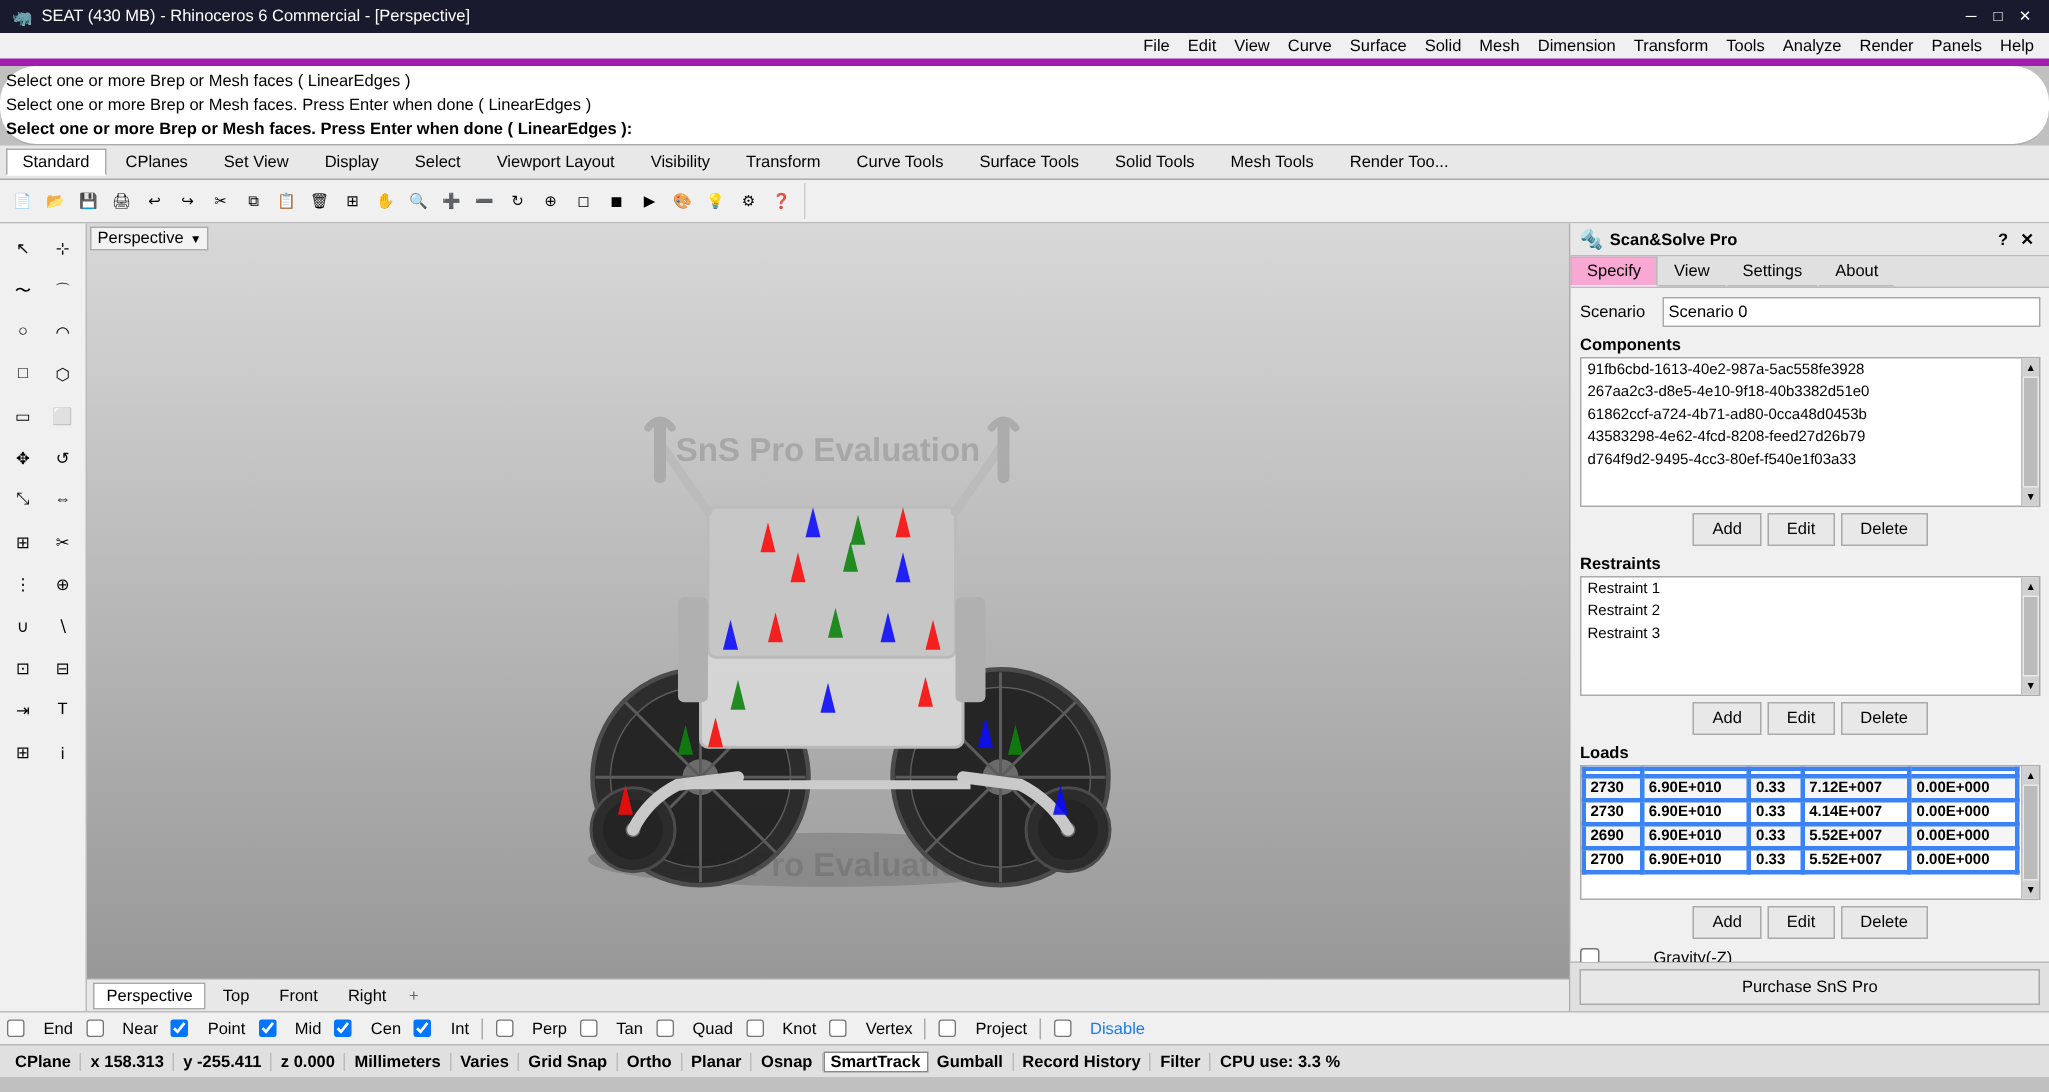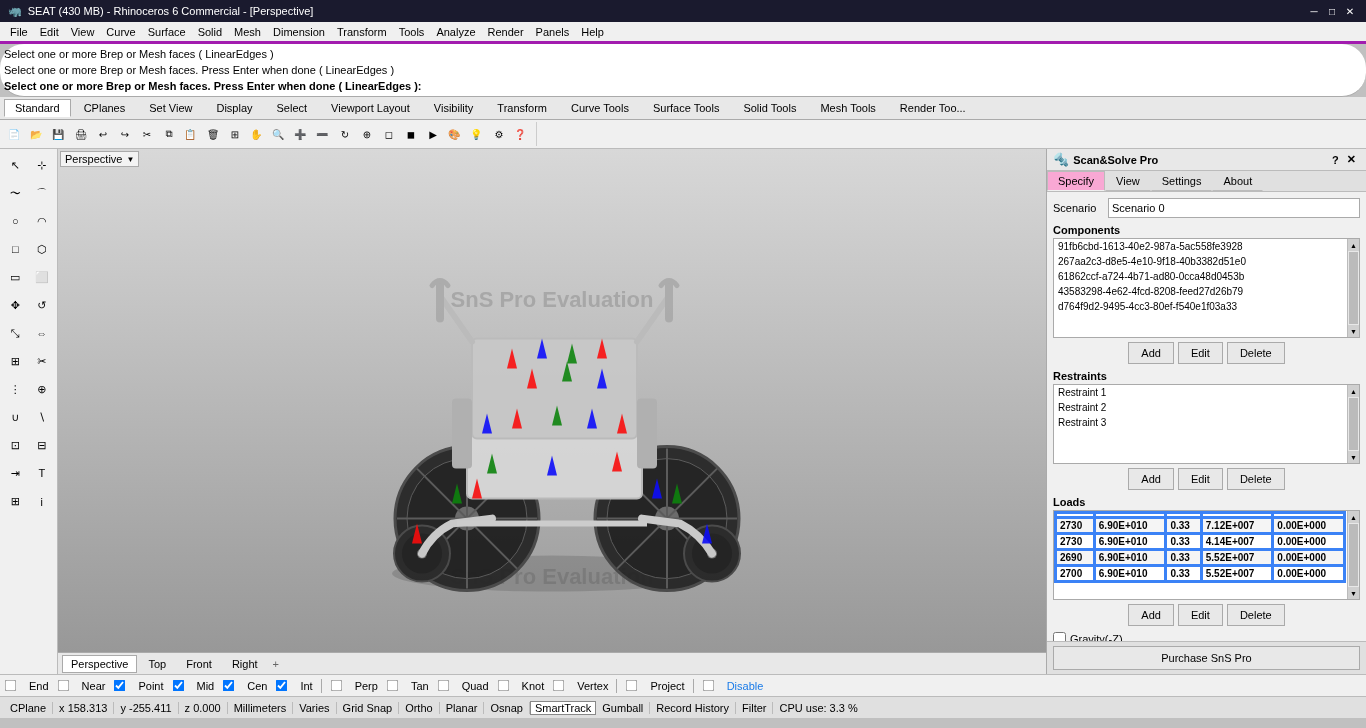--- a/index.html
+++ b/index.html
@@ -3,21 +3,21 @@
   <meta charset="utf-8">
   <style>
     * { box-sizing: border-box; margin: 0; padding: 0; }
     body { width: 1366px; height: 728px; overflow: hidden; font-family: 'Segoe UI', Tahoma, Geneva, Verdana, sans-serif; font-size: 11px; background: #c0c0c0; }
 
     
     #title-bar { height: 22px; background: #1a1a2e; color: #fff; display: flex; align-items: center; padding: 0 8px; font-size: 11px; }
     #title-bar .win-btn { width: 16px; height: 16px; display: inline-flex; align-items: center; justify-content: center; cursor: pointer; margin-left: 2px; font-size: 10px; }
 
     
-    #menu-bar { height: 22px; background: #f0f0f0; display: flex; align-items: center; padding: 0 4px; border-bottom: 3px solid #a21caf; font-size: 11px; }
+    #menu-bar { height: 22px; background: #f0f0f0; display: flex; align-items: center; padding: 0 4px; border-bottom: 5px solid #a21caf; font-size: 11px; justify-content: flex-end; }
     #menu-bar span { padding: 2px 6px; cursor: pointer; }
 
     
     #command-area { background: #fff; border-bottom: 1px solid #aaa; padding: 2px 4px; font-size: 11px; color: #000; border-radius: 24px; }
     #command-area .cmd-line { line-height: 16px; }
     #command-area .cmd-line.active { font-weight: bold; }
 
     
     #toolbars { background: #f0f0f0; border-bottom: 1px solid #bbb; padding: 2px 0; display: flex; flex-wrap: wrap; }
     .toolbar-strip { display: flex; align-items: center; padding: 1px 4px; border-right: 1px solid #ccc; }
@@ -77,42 +77,42 @@
     
     .btn-row { display: flex; justify-content: center; gap: 4px; margin-bottom: 6px; }
     .sns-btn { height: 22px; padding: 0 12px; background: #e8e8e8; border: 1px solid #aaa; cursor: pointer; font-size: 11px; }
 
     
     .load-table { width: 100%; border-collapse: collapse; font-size: 10px; margin-bottom: 2px; }
     .load-table td { border: 3px solid #3b82f6; padding: 1px 3px; background: #fff; font-weight: bold; }
     .load-table tr:nth-child(even) td { background: #f5f5f5; }
 
     
-    .check-row { display: flex; align-items: center; margin-bottom: 4px; }
+    .check-row { display: flex; align-items: center; margin-bottom: 4px; gap: 32px; }
     .check-row input[type=checkbox] { margin-right: 4px; }
 
     
     #purchase-bar { background: #e0e0e0; border-top: 1px solid #bbb; padding: 4px 6px; }
     .purchase-btn { width: 100%; height: 24px; background: #e8e8e8; border: 1px solid #aaa; cursor: pointer; font-size: 11px; }
 
     
     #viewport-tabs { height: 22px; background: #e8e8e8; border-top: 1px solid #aaa; display: flex; align-items: center; padding: 0 4px; font-size: 11px; }
     .vp-tab { padding: 2px 8px; cursor: pointer; border: 1px solid transparent; margin-right: 2px; }
     .vp-tab.active { background: #fff; border-color: #aaa; }
     .vp-tab-add { padding: 2px 4px; cursor: pointer; color: #666; }
 
     
     #snap-bar { height: 22px; background: #f0f0f0; border-top: 1px solid #bbb; display: flex; align-items: center; padding: 0 4px; font-size: 11px; gap: 8px; flex-wrap: nowrap; overflow: hidden; }
     .snap-item { display: flex; align-items: center; gap: 12px; white-space: nowrap; }
     .snap-item input[type=checkbox] { transform: scale(0.9); }
     .snap-divider { width: 1px; height: 14px; background: #aaa; }
 
     
     #status-bar { height: 22px; background: #e0e0e0; border-top: 1px solid #bbb; display: flex; align-items: center; padding: 0 4px; font-size: 11px; gap: 0; }
-    .status-item { padding: 0 6px; border-right: 1px solid #bbb; white-space: nowrap; }
+    .status-item { padding: 0 6px; border-right: 1px solid #bbb; white-space: nowrap; font-weight: bold; }
     .status-item:last-child { border-right: none; }
     .status-highlight { background: #ffffff; border: 1px solid #888; padding: 0 4px; }
 
     .viewport-wrapper { position: relative; flex: 1; display: flex; flex-direction: column; }
 
     
     #wc-svg { position: absolute; top: 50%; left: 50%; transform: translate(-50%, -45%); opacity: 0.92; }
   </style>
 </head>
 <body>

